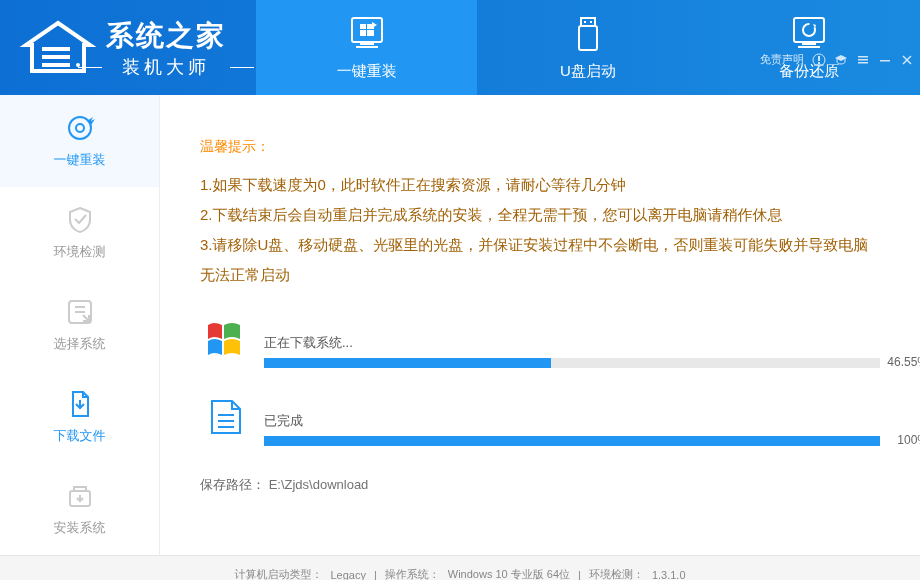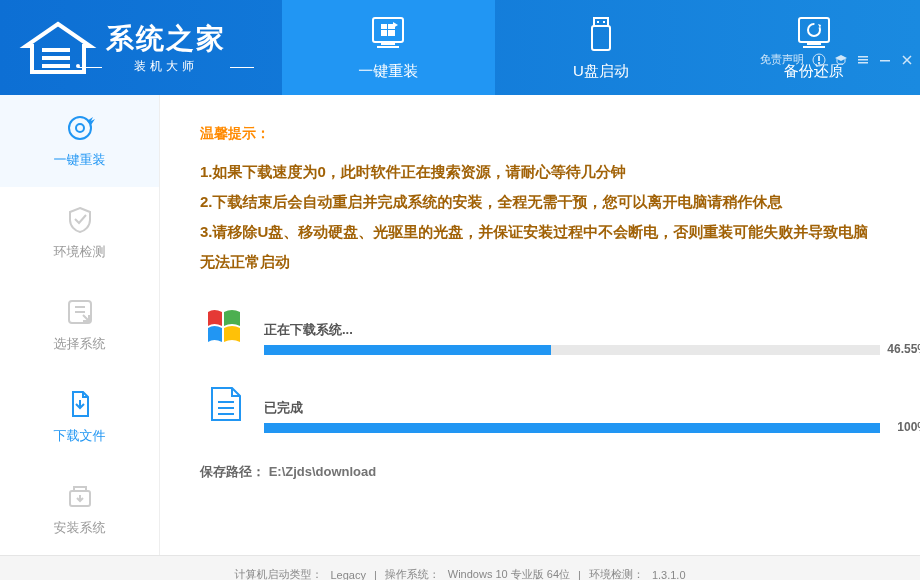--- a/index.html
+++ b/index.html
@@ -1,23 +1,23 @@
 <!DOCTYPE html>
 <html><head>
 <meta charset="utf-8">
 <style>
 * { margin: 0; padding: 0; box-sizing: border-box; font-family: "Microsoft YaHei", sans-serif; }
 body { width: 920px; height: 580px; overflow: hidden; background: #fff; }
 
 .header { height: 95px; background: linear-gradient(to right, #0d6fd4, #1a8ae0); display: flex; align-items: center; position: relative; }
-.logo-area { width: 282px; display: flex; align-items: center; padding-left: 18px; }
+.logo-area { width: 256px; display: flex; align-items: flex-start; padding-left: 18px; }
 .logo-icon { width: 80px; height: 60px; margin-right: 8px; }
 .logo-text { color: #fff; }
 .logo-title { font-size: 28px; font-weight: bold; letter-spacing: 2px; }
-.logo-sub { font-size: 12px; letter-spacing: 4px; text-align: center; position: relative; }
+.logo-sub { font-size: 18px; letter-spacing: 4px; text-align: center; position: relative; }
 .logo-sub::before, .logo-sub::after { content: ""; position: absolute; top: 50%; width: 24px; height: 1px; background: #fff; }
 .logo-sub::before { left: -28px; }
 .logo-sub::after { right: -28px; }
 
 .tabs { display: flex; height: 95px; flex: 1; }
 .tab { flex: 1; display: flex; flex-direction: column; align-items: center; justify-content: center; color: #fff; cursor: pointer; gap: 6px; }
 .tab.active { background: #2196f3; }
 .tab-icon { width: 42px; height: 42px; display: flex; align-items: center; justify-content: center; }
 .tab-label { font-size: 15px; }
 
@@ -26,21 +26,21 @@
 .titlebar-icon { width: 14px; height: 14px; }
 
 .body { display: flex; height: 460px; }
 .sidebar { width: 160px; background: #fff; border-right: 1px solid #eee; }
 .side-item { height: 92px; display: flex; flex-direction: column; align-items: center; justify-content: center; gap: 8px; color: #999; cursor: pointer; }
 .side-item.active { background: #f3f9ff; color: #2196f3; }
 .side-item.current { color: #2196f3; }
 .side-icon { width: 30px; height: 30px; }
 .side-label { font-size: 13px; }
 
-.main { flex: 1; padding: 30px 40px 10px 40px; color: #555; font-size: 13px; font-weight: bold; }
+.main { flex: 1; padding: 43px 40px 10px 40px; color: #555; font-size: 13px; }
 .tips-title { color: #ff8a00; font-size: 14px; margin-bottom: 14px; }
 .tips-line { color: #a16207; font-size: 15px; line-height: 2; }
 
 .progress-row { display: flex; align-items: center; margin-top: 20px; }
 .prog-icon { width: 50px; height: 44px; margin-right: 14px; flex-shrink: 0; }
 .prog-body { flex: 1; margin-top: 24px; }
 .prog-label { font-size: 13px; color: #555; margin-bottom: 6px; }
 .prog-bar { height: 10px; background: #e8e8e8; position: relative; }
 .prog-fill { height: 100%; background: #2196f3; }
 .prog-pct { position: absolute; right: -48px; top: -3px; font-size: 12px; color: #666; }

